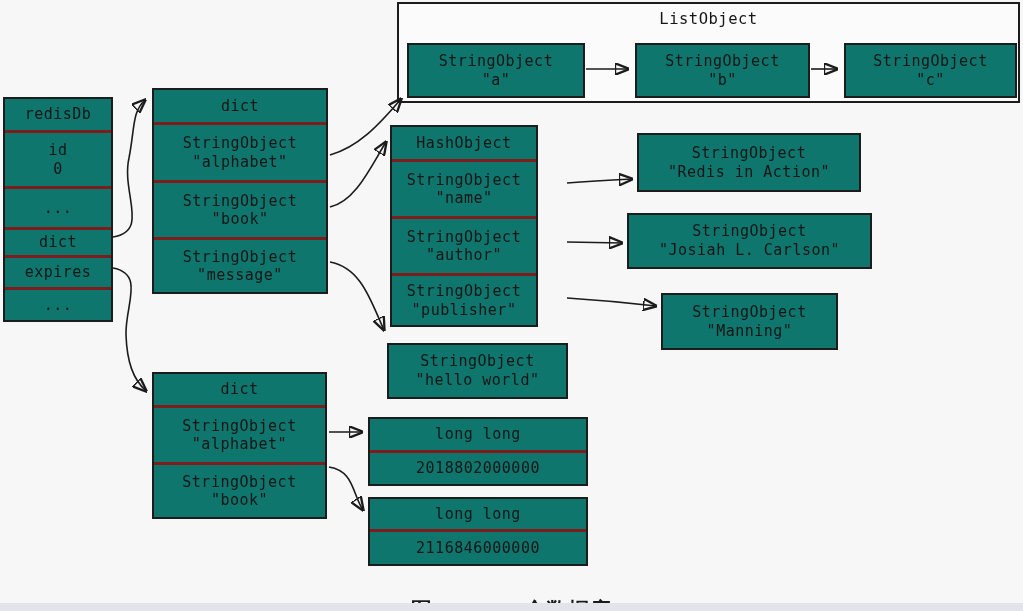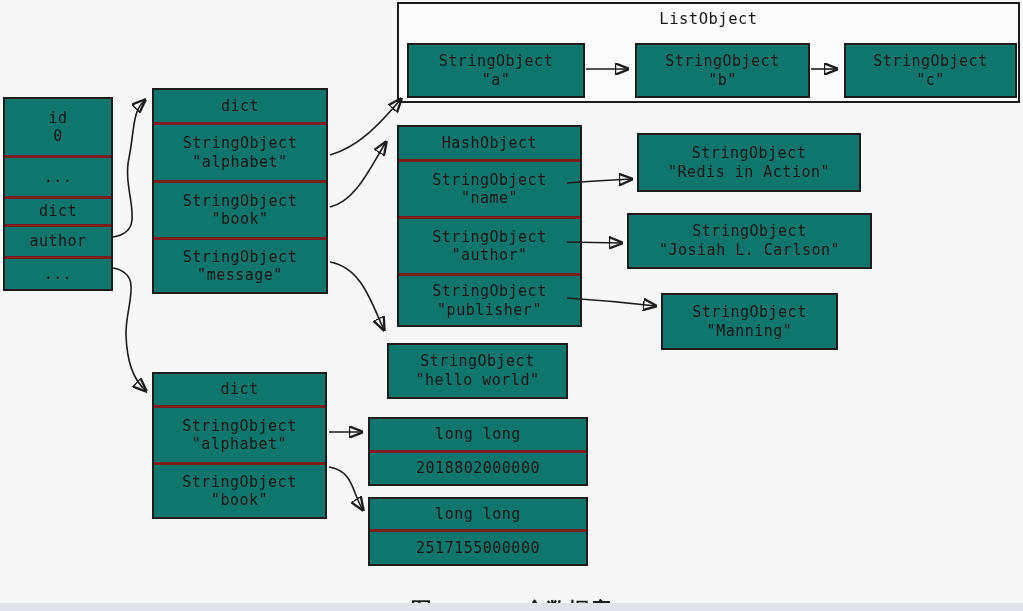--- a/index.html
+++ b/index.html
@@ -43,32 +43,35 @@
   .footer-bar{
     position:absolute;left:0;bottom:0;width:100%;height:8px;background:#e1e4ea;
   }
 </style>
 </head>
 <body>
 
 <div class="canvas">
 
   <div class="box tbl" style="left:3px;top:97px;width:110px;">
+    <div class="cell" style="height:31px;">
+        <span>redisDb</span>
+      </div>
     <div class="cell" style="height:56px;">
       <span>id</span>
       <span>0</span>
     </div>
     <div class="cell" style="height:41px;">
         <span>...</span>
       </div>
     <div class="cell" style="height:28px;">
         <span>dict</span>
       </div>
     <div class="cell" style="height:32px;">
-        <span>author</span>
+        <span>expires</span>
       </div>
     <div class="cell" style="height:33px;">
         <span>...</span>
       </div>
   </div>
 
   <div class="box tbl" style="left:152px;top:88px;width:176px;">
     <div class="cell" style="height:32px;">
         <span>dict</span>
       </div>
@@ -95,21 +98,21 @@
     <div class="box plain" style="left:236px;top:39px;width:175px;height:55px;">
       <span>StringObject</span>
       <span>"b"</span>
     </div>
     <div class="box plain" style="left:445px;top:39px;width:173px;height:55px;">
       <span>StringObject</span>
       <span>"c"</span>
     </div>
   </div>
 
-  <div class="box tbl" style="left:390px;top:125px;width:185px;margin-left:7px;">
+  <div class="box tbl" style="left:390px;top:125px;width:148px;">
     <div class="cell" style="height:32px;">
         <span>HashObject</span>
       </div>
     <div class="cell" style="height:57px;">
       <span>StringObject</span>
       <span>"name"</span>
     </div>
     <div class="cell" style="height:57px;">
       <span>StringObject</span>
       <span>"author"</span>
@@ -157,21 +160,21 @@
       </div>
     <div class="cell" style="height:34px;">
         <span>2018802000000</span>
       </div>
   </div>
   <div class="box tbl" style="left:368px;top:497px;width:220px;">
     <div class="cell" style="height:30px;">
         <span>long long</span>
       </div>
     <div class="cell" style="height:35px;">
-        <span>2517155000000</span>
+        <span>2116846000000</span>
       </div>
   </div>
 
   <svg class="arrows" width="1023" height="611" viewBox="0 0 1023 611">
     <defs>
       <marker id="ah" viewBox="0 0 10 8" refX="9" refY="4" markerWidth="9" markerHeight="8" orient="auto">
         <path d="M0,0 L10,4 L0,8 Z" fill="#1b1b1b" stroke="none"></path>
       </marker>
     </defs>
     <path d="M113,237 C150,231 121,193 129,158 C135,127 132,112 145,100" marker-end="url(#ah)"></path>

